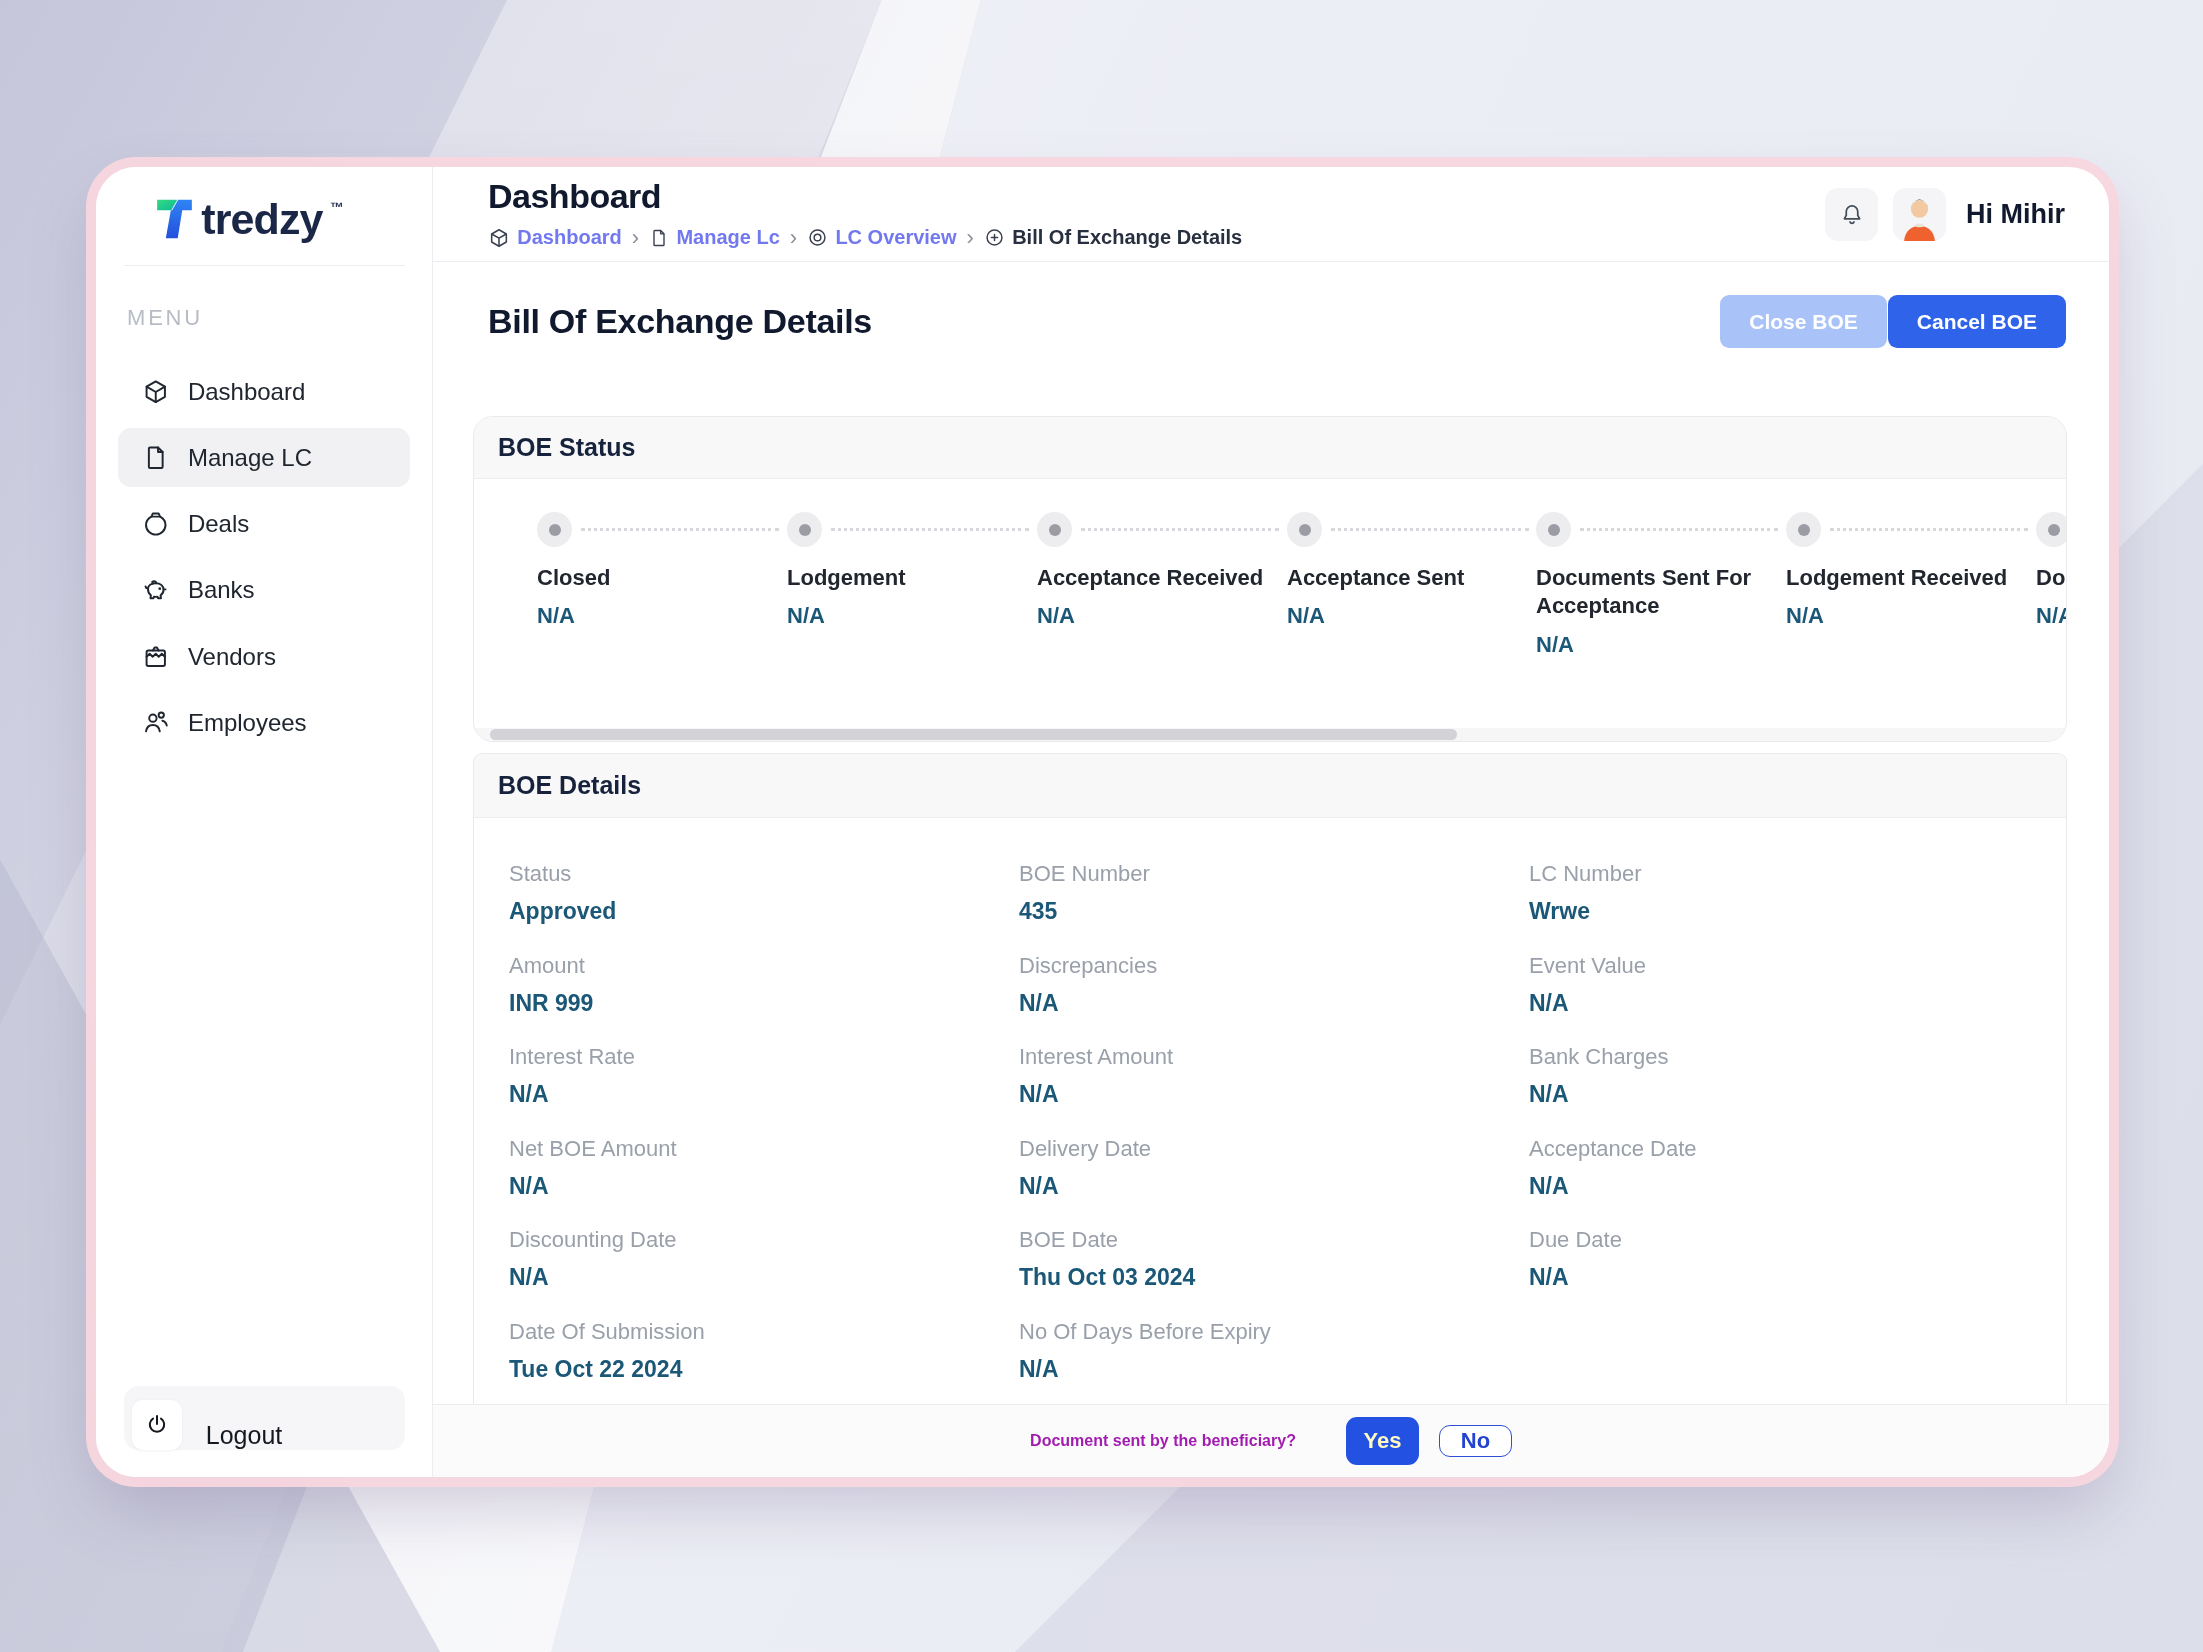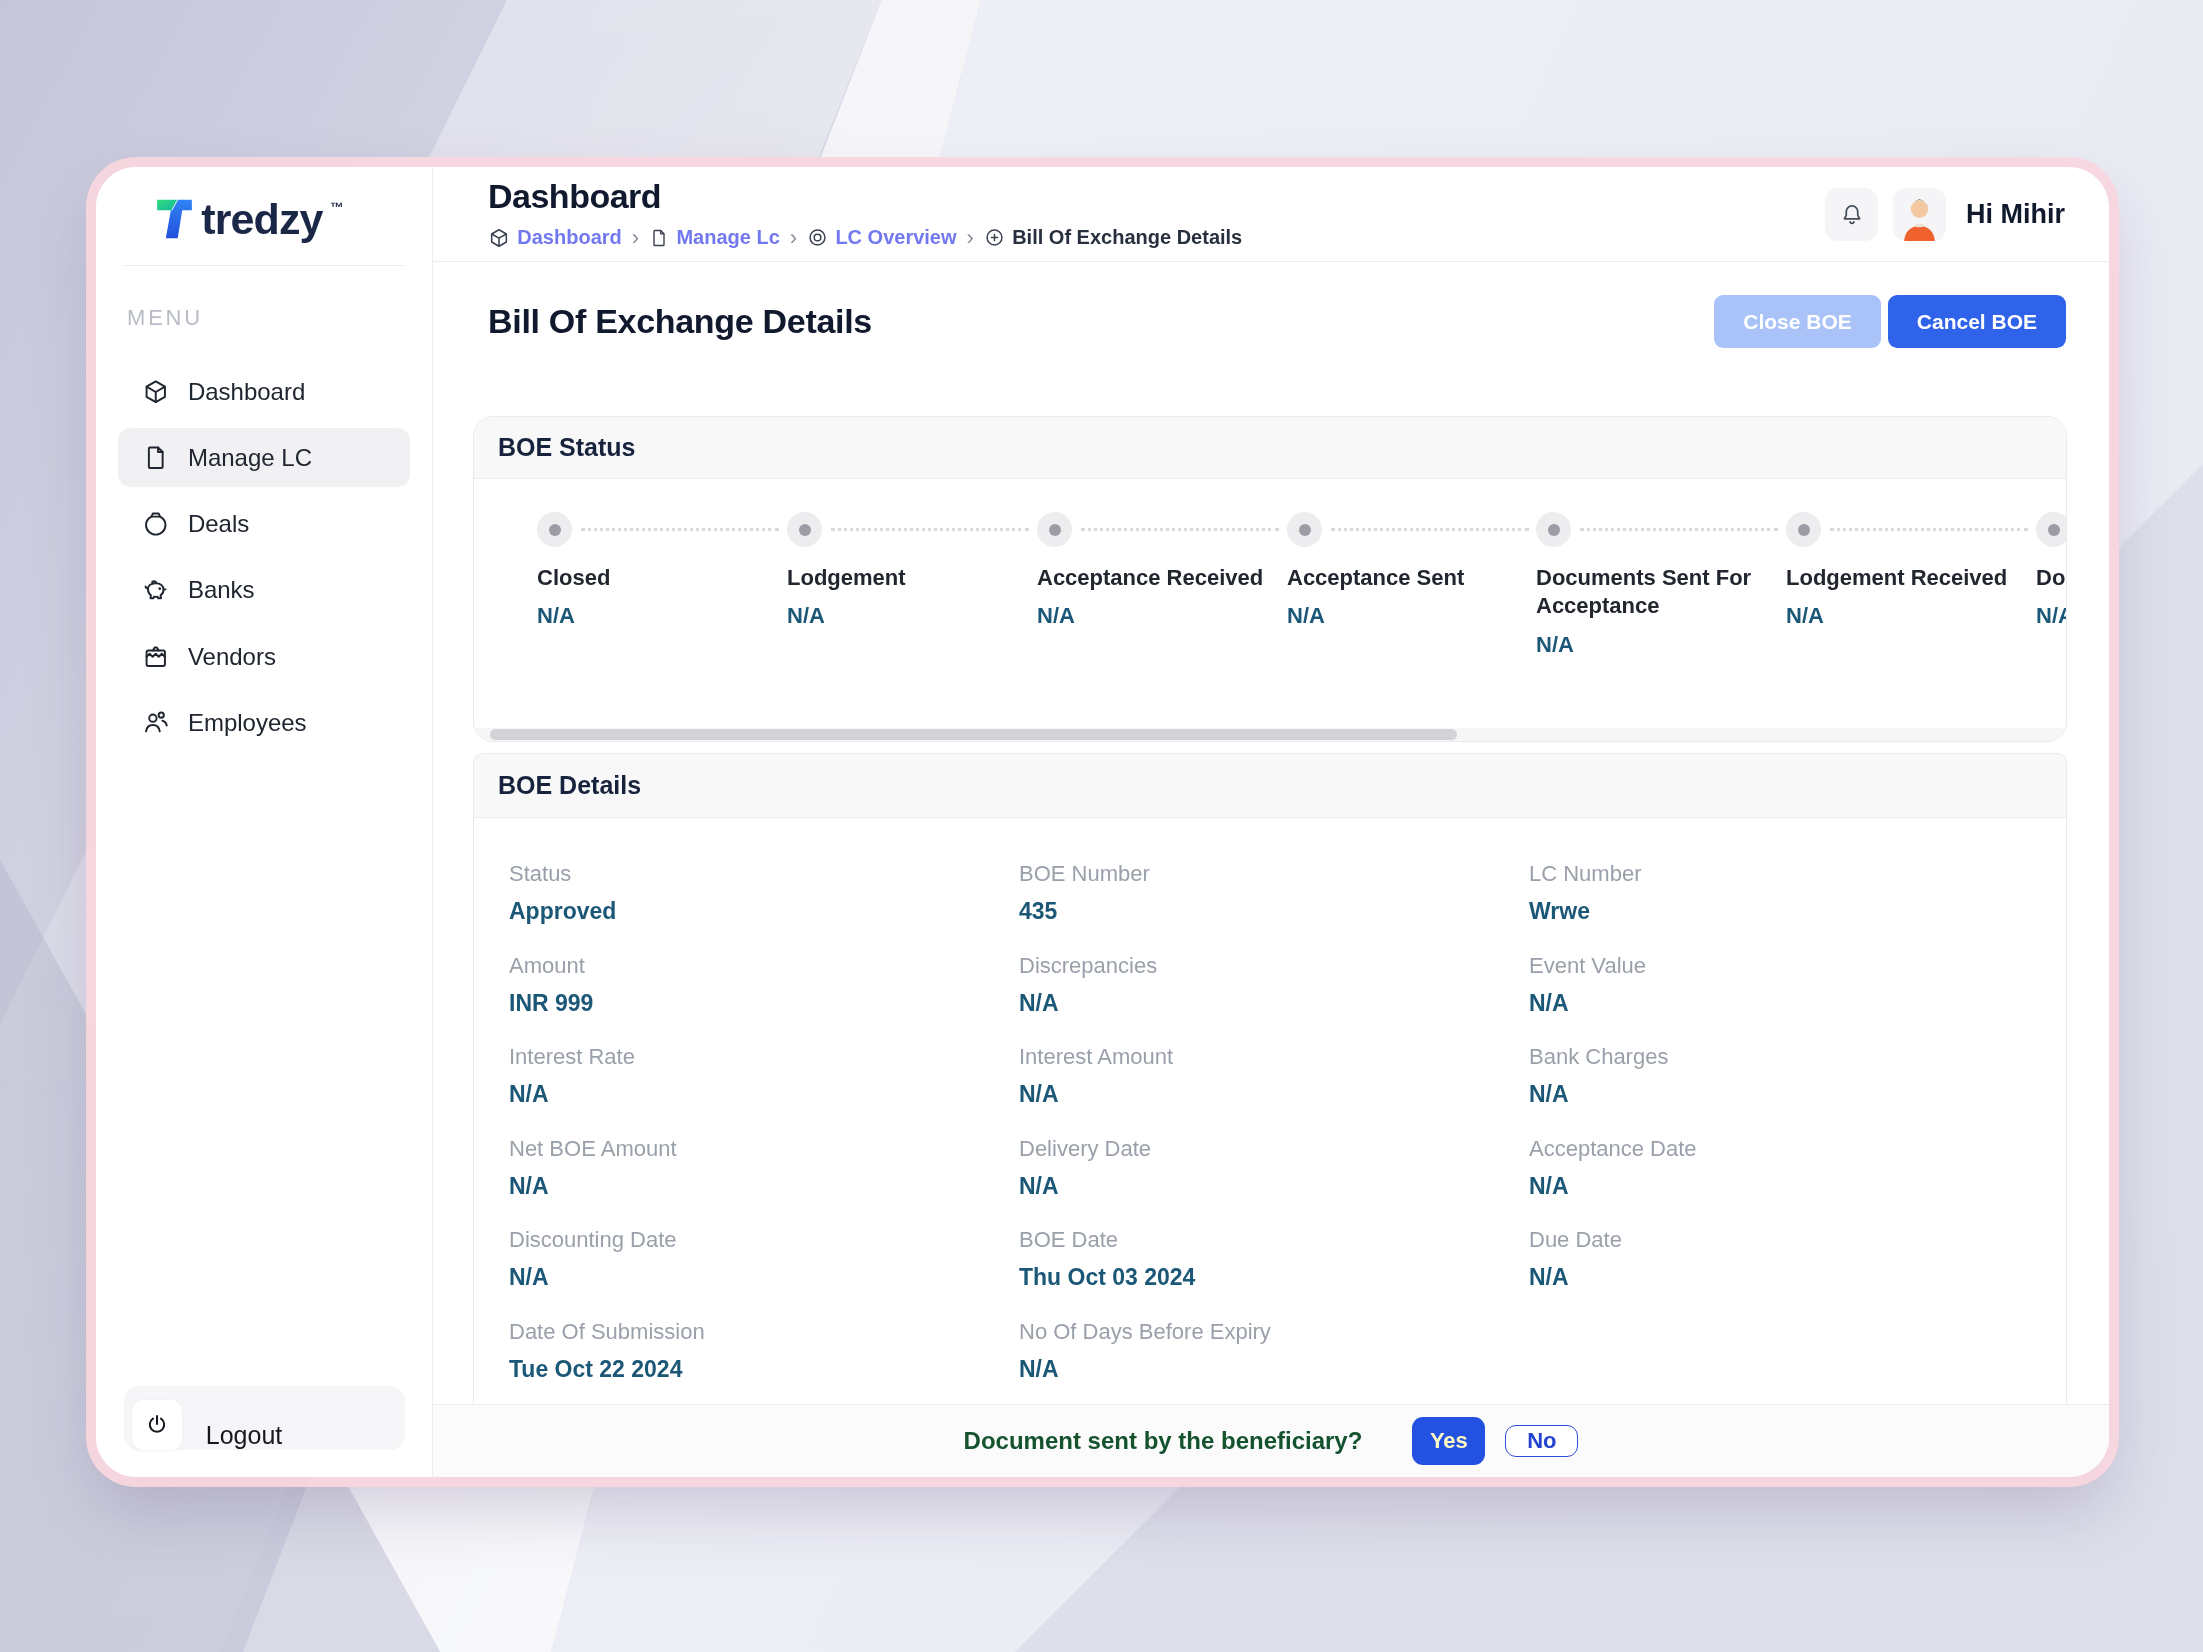--- a/index.html
+++ b/index.html
@@ -51,21 +51,21 @@
   .crumb.link { color:#7278ee; cursor:pointer; }
   .crumb.current { color:#28303f; }
   .crumb-sep { color:#8b919c; font-size:22px; }
   .tb-right { margin-left:auto; display:flex; align-items:center; gap:14.7px; }
   .tb-sq { width:53px; height:53px; background:#f5f5f7; border-radius:13px; display:flex; align-items:center; justify-content:center; cursor:pointer; overflow:hidden; }
   .greeting { font-size:27px; font-weight:800; color:#10192d; margin-left:5.5px; }
 
   .content { flex:1; position:relative; background:#fff; overflow:hidden; }
   .page-head { position:absolute; left:55px; right:43px; top:33px; display:flex; align-items:center; justify-content:space-between; }
   .page-title { font-size:34px; font-weight:800; color:#10192d; letter-spacing:-0.3px; }
-  .ph-buttons { display:flex; gap:7px; }
+  .ph-buttons { display:flex; gap:1px; }
   .btn { height:53px; border:none; border-radius:9.2px; font-family:inherit; font-size:21px; font-weight:700; color:#fff; padding:0 29px; cursor:pointer; }
   .btn-close { background:#a9c3f8; }
   .btn-cancel { background:#2f63ea; }
 
   .card { position:absolute; left:40px; width:1594px; border:0.9px solid #e9e9ee; border-radius:20px; overflow:hidden; background:#fff; }
   .card-head { background:#f8f8f9; border-bottom:0.9px solid #ececf1; display:flex; align-items:center; padding:0 24px; font-size:25px; font-weight:600; color:#17233c; }
   .card-status { top:154px; height:326px; }
   .card-status .card-head { height:62px; }
 
   .stepper { position:relative; height:251px; }
@@ -79,21 +79,21 @@
   .hscroll { position:absolute; left:0; right:0; bottom:0; height:13px; background:#f6f6f7; }
   .hscroll-thumb { position:absolute; left:15.6px; top:0.9px; width:967px; height:11px; border-radius:6.4px; background:#d2d2d7; cursor:pointer; }
 
   .card-details { top:491px; height:653px; border-radius:9.2px 9.2px 0 0; border-bottom:none; }
   .card-details .card-head { height:64px; }
   .fields { display:grid; grid-template-columns:510px 510px 1fr; padding:42px 0 0 35px; row-gap:26px; }
   .f-label { font-size:22px; color:#9aa0aa; line-height:27px; }
   .f-value { margin-top:11px; font-size:23px; font-weight:700; color:#1b5777; line-height:27.5px; }
 
   .footer-bar { position:absolute; left:0; right:0; bottom:0; height:73px; background:#fbfbfc; border-top:0.9px solid #ededf0; display:flex; align-items:center; justify-content:center; gap:20px; }
-  .footer-q { font-size:24px; font-weight:600; color:#14532d; margin-right:30px; }
+  .footer-q { font-size:16px; font-weight:600; color:#a21caf; margin-right:30px; }
   .btn-yes { width:73px; height:48px; border-radius:11px; background:#2351e2; color:#fef9c3; font-size:22px; font-weight:700; border:none; font-family:inherit; cursor:pointer; }
   .btn-no { width:73px; height:32px; border-radius:11px; background:#fff; color:#2443cf; font-size:22px; font-weight:700; border:1.8px solid #2f4fd6; font-family:inherit; cursor:pointer; }
 
   svg { display:block; }
 </style>
 </head>
 <body>
 
 <div class="bg">
   <div class="facet f1"></div>

